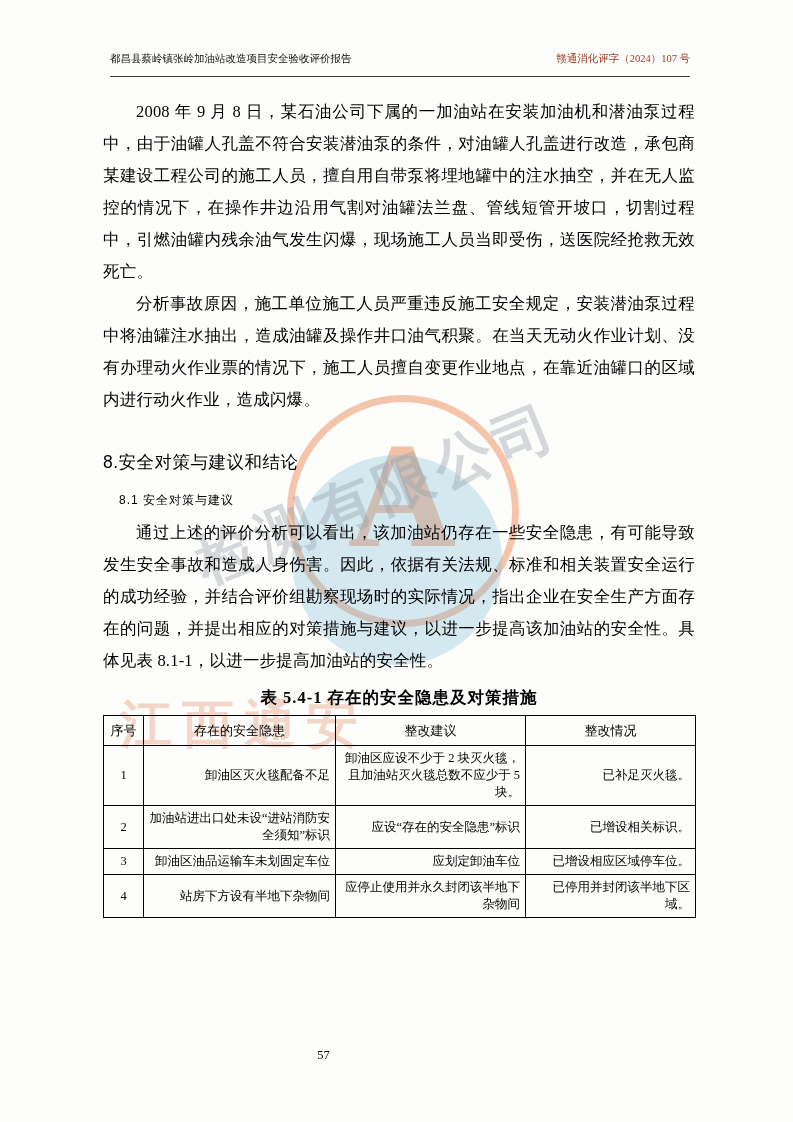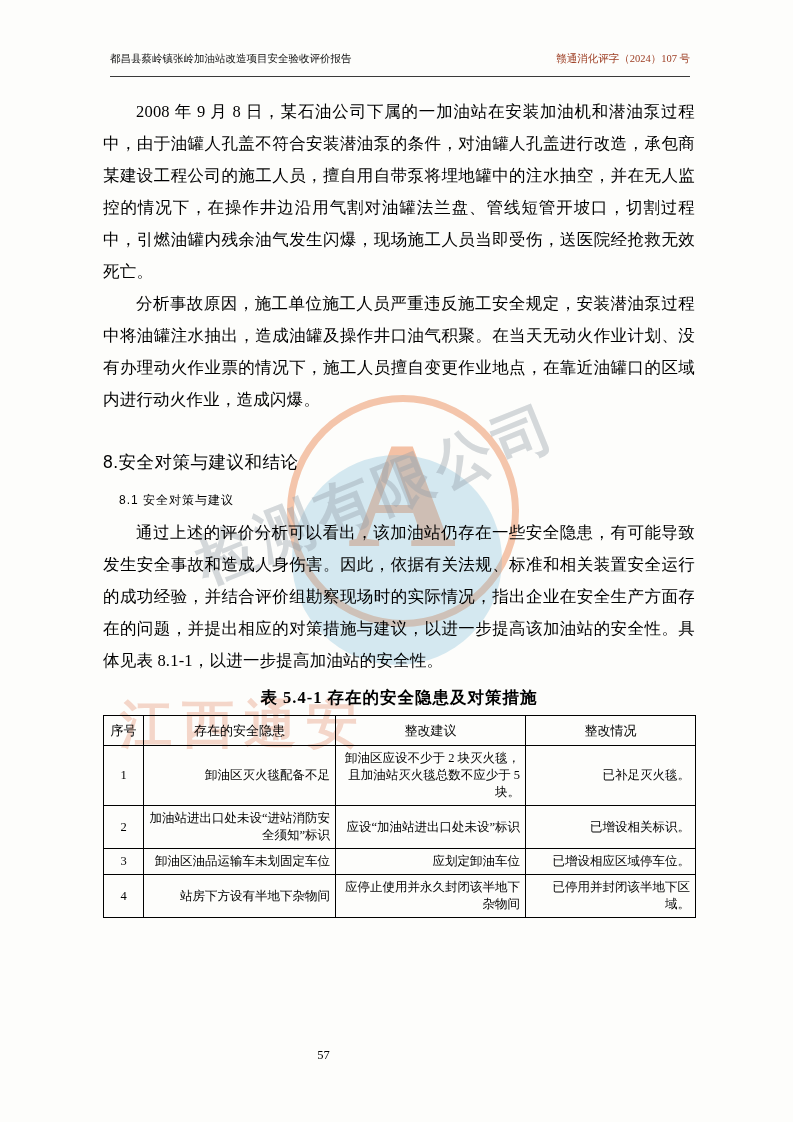--- a/index.html
+++ b/index.html
@@ -242,21 +242,21 @@
       <tbody>
         <tr>
           <td class="num">1</td>
           <td>卸油区灭火毯配备不足</td>
           <td>卸油区应设不少于 2 块灭火毯，且加油站灭火毯总数不应少于 5 块。</td>
           <td>已补足灭火毯。</td>
         </tr>
         <tr>
           <td class="num">2</td>
           <td>加油站进出口处未设“进站消防安全须知”标识</td>
-          <td>应设“加油站进出口处未设”标识</td>
+          <td>应设“存在的安全隐患”标识</td>
           <td>已增设相关标识。</td>
         </tr>
         <tr>
           <td class="num">3</td>
           <td>卸油区油品运输车未划固定车位</td>
           <td>应划定卸油车位</td>
           <td>已增设相应区域停车位。</td>
         </tr>
         <tr>
           <td class="num">4</td>

